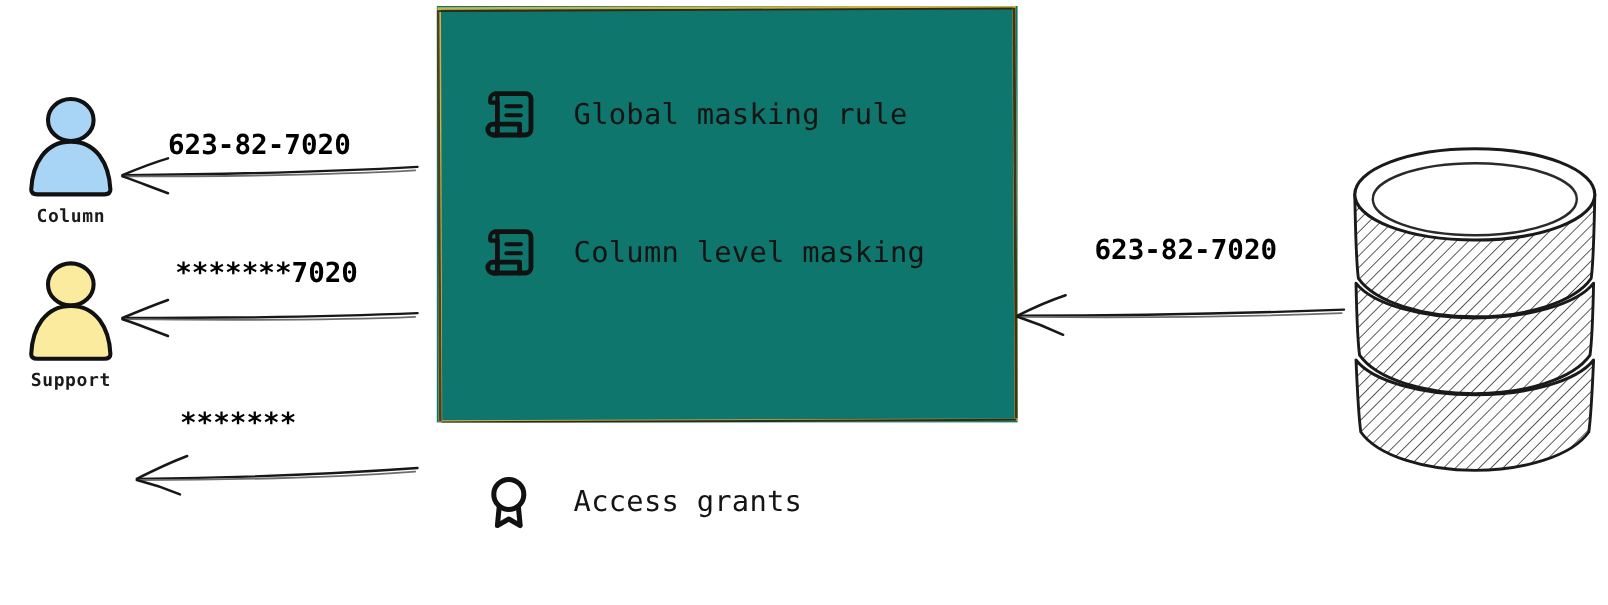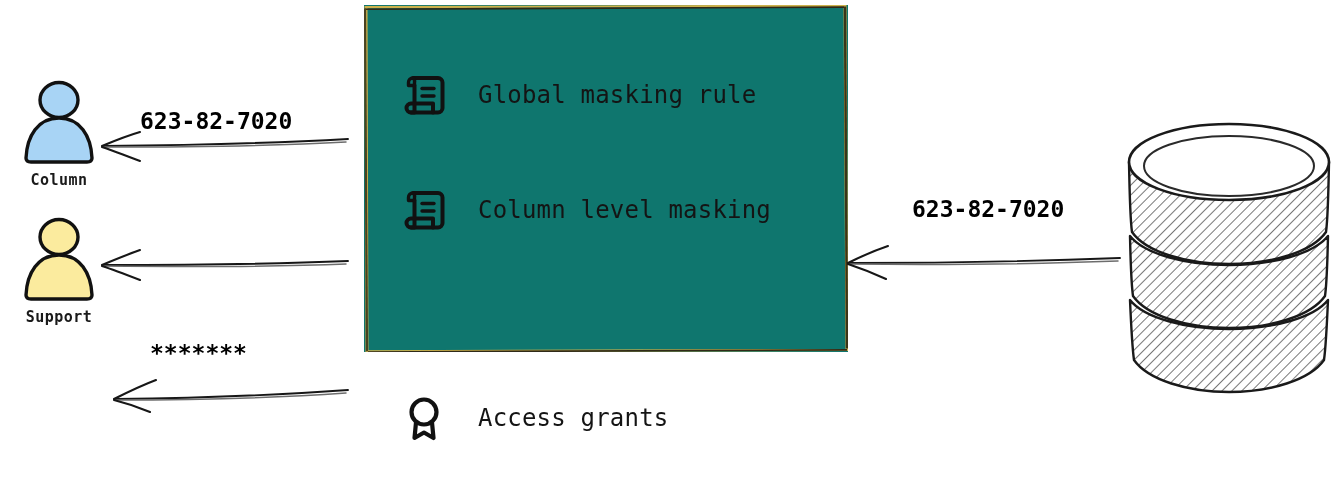--- a/index.html
+++ b/index.html
@@ -126,20 +126,21 @@
 
 
   <div class="flow-label" style="left:140px; top:108px;">623-82-7020</div>
   <svg class="arrow-svg" style="left:96px; top:126px;" width="256" height="40">
     <path d="M252 13 C 180 17, 110 19, 8 20" fill="none" stroke="#171717" stroke-width="1.9" stroke-linecap="round"></path>
     <path d="M250 16 C 178 20, 108 21, 7 21" fill="none" stroke="#6d6d6d" stroke-width="1.5" stroke-linecap="round"></path>
     <path d="M6 20 C 18 15, 30 10, 44 6" fill="none" stroke="#171717" stroke-width="2.1" stroke-linecap="round"></path>
     <path d="M6 21 C 18 25, 30 30, 44 35" fill="none" stroke="#171717" stroke-width="2.1" stroke-linecap="round"></path>
   </svg>
 
+  <div class="flow-label" style="left:146px; top:215px;">*******7020</div>
   <svg class="arrow-svg" style="left:96px; top:245px;" width="256" height="40">
     <path d="M252 16 C 180 19, 110 20, 8 20" fill="none" stroke="#171717" stroke-width="1.9" stroke-linecap="round"></path>
     <path d="M250 19 C 178 22, 108 22, 7 21" fill="none" stroke="#6d6d6d" stroke-width="1.5" stroke-linecap="round"></path>
     <path d="M6 20 C 18 15, 30 10, 44 5" fill="none" stroke="#171717" stroke-width="2.1" stroke-linecap="round"></path>
     <path d="M6 21 C 18 25, 31 30, 44 35" fill="none" stroke="#171717" stroke-width="2.1" stroke-linecap="round"></path>
   </svg>
 
   <div class="flow-label" style="left:150px; top:340px;">*******</div>
   <svg class="arrow-svg" style="left:108px; top:373px;" width="244" height="44">
     <path d="M240 17 C 170 22, 100 25, 8 26" fill="none" stroke="#171717" stroke-width="1.9" stroke-linecap="round"></path>

